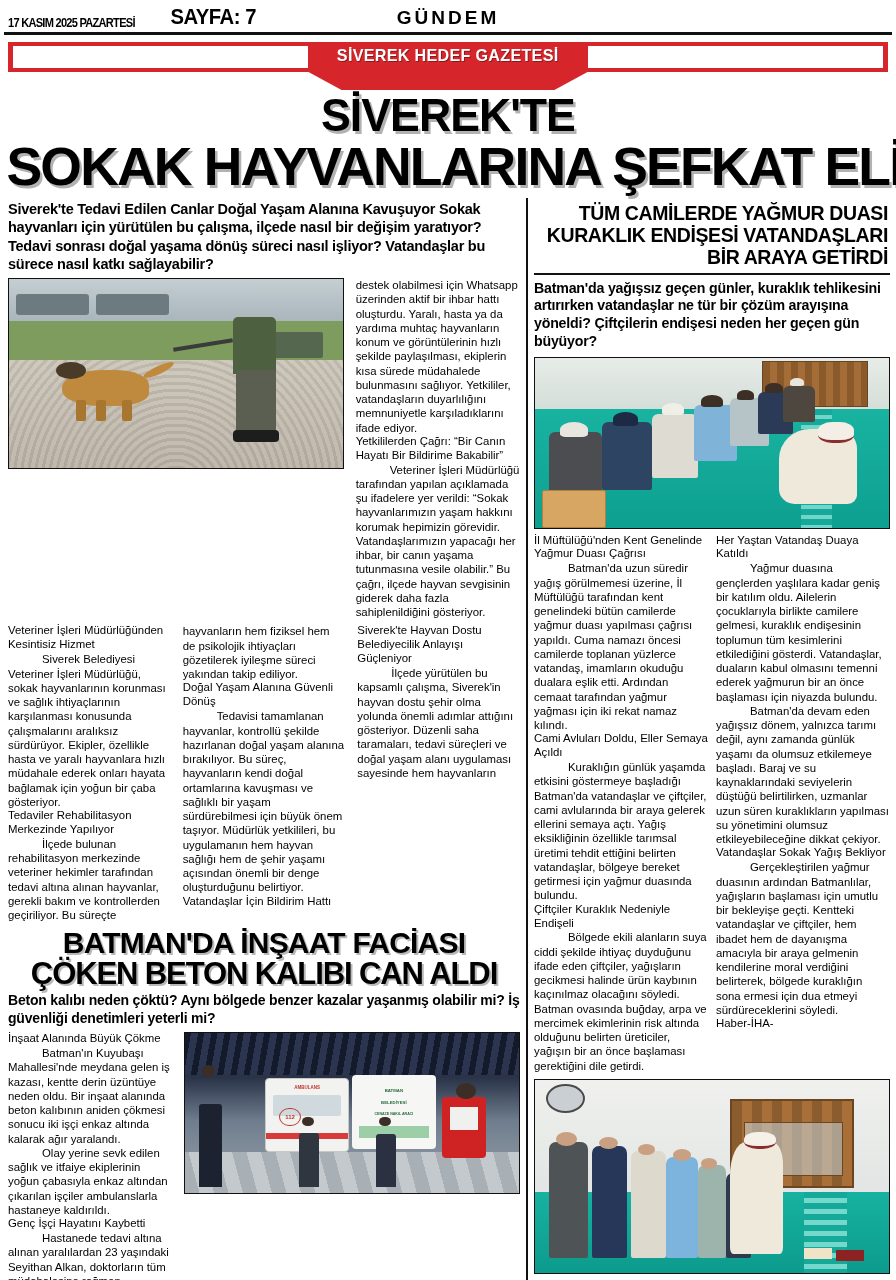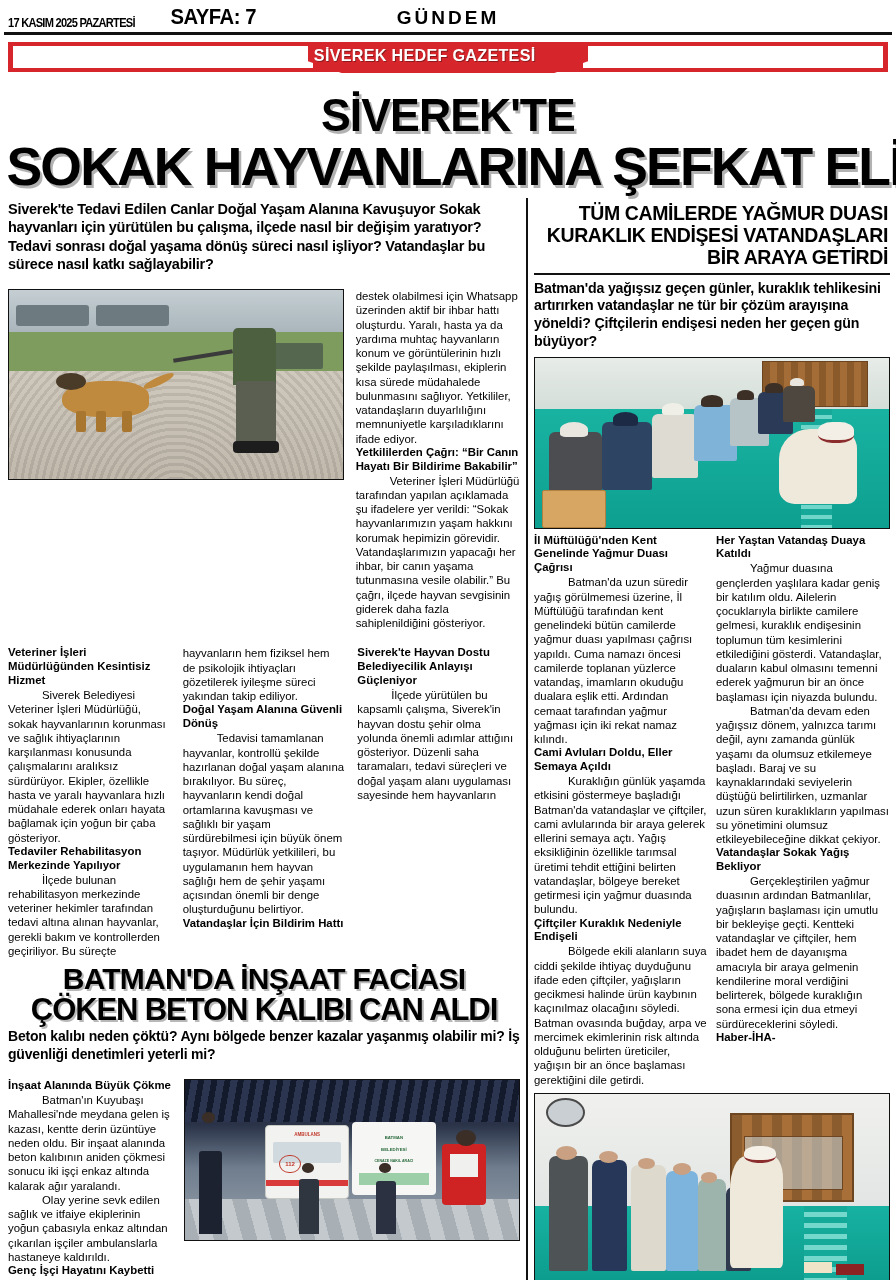--- a/index.html
+++ b/index.html
@@ -44,23 +44,23 @@
   .banner-bar::before {
     content:""; position:absolute; left:5px; top:4px;
     width:calc(50% - 140px); height:22px; background:#fff;
   }
   .banner-bar::after {
     content:""; position:absolute; right:5px; top:4px;
     width:calc(50% - 140px); height:22px; background:#fff;
   }
   .banner-tab {
     position:absolute; left:50%; transform:translateX(-50%); top:0;
-    width:280px; height:31px; background:#d6262b;
+    width:280px; height:48px; background:#d6262b;
     clip-path:polygon(0 0, 100% 0, 100% 62%, 88% 100%, 12% 100%, 0 62%);
-    display:flex; align-items:flex-start; justify-content:flex-start;
+    display:flex; align-items:flex-start; justify-content:center;
     padding-top:4px; z-index:3;
   }
   .banner-text {
     color:#fff; font-weight:bold; font-size:17px; letter-spacing:0.3px;
     transform:scaleX(0.95); white-space:nowrap;
     text-shadow:1px 1px 0 rgba(0,0,0,.35);
   }
 
   
   .lead-head { text-align:center; margin-top:6px; }
@@ -85,26 +85,26 @@
 
   .deck {
     font-size:14.5px; font-weight:600; line-height:1.26; margin-top:2px;
     letter-spacing:-0.25px;
   }
 
   
   .photo { border:1.5px solid #111; position:relative; overflow:hidden; }
 
   
-  .cols3 { display:flex; gap:12px; margin-top:16px;justify-content:center; }
+  .cols3 { display:flex; gap:12px; margin-top:5px;justify-content:center; }
   .col { width:166px; }
   .body-txt { font-size:11.4px; line-height:1.25; text-align:left; }
   .body-txt p { margin:0; }
   .body-txt p.ind { text-indent:34px; }
-  .sub { font-weight:bold; font-size:11.4px; line-height:1.22; }
+  .sub { font-weight:normal; font-size:11.4px; line-height:1.22; }
 
   
   .head2 { text-align:center; margin-top:6px; }
   .head2 .h1 {
     font-weight:bold; font-size:30px; line-height:1.0; letter-spacing:-0.8px;
     text-shadow:2px 2px 0 rgba(0,0,0,.28);
   }
   .head2 .h2 {
     font-weight:bold; font-size:31px; line-height:1.0; letter-spacing:-1.1px;
     text-shadow:2px 2px 0 rgba(0,0,0,.28); white-space:nowrap;

